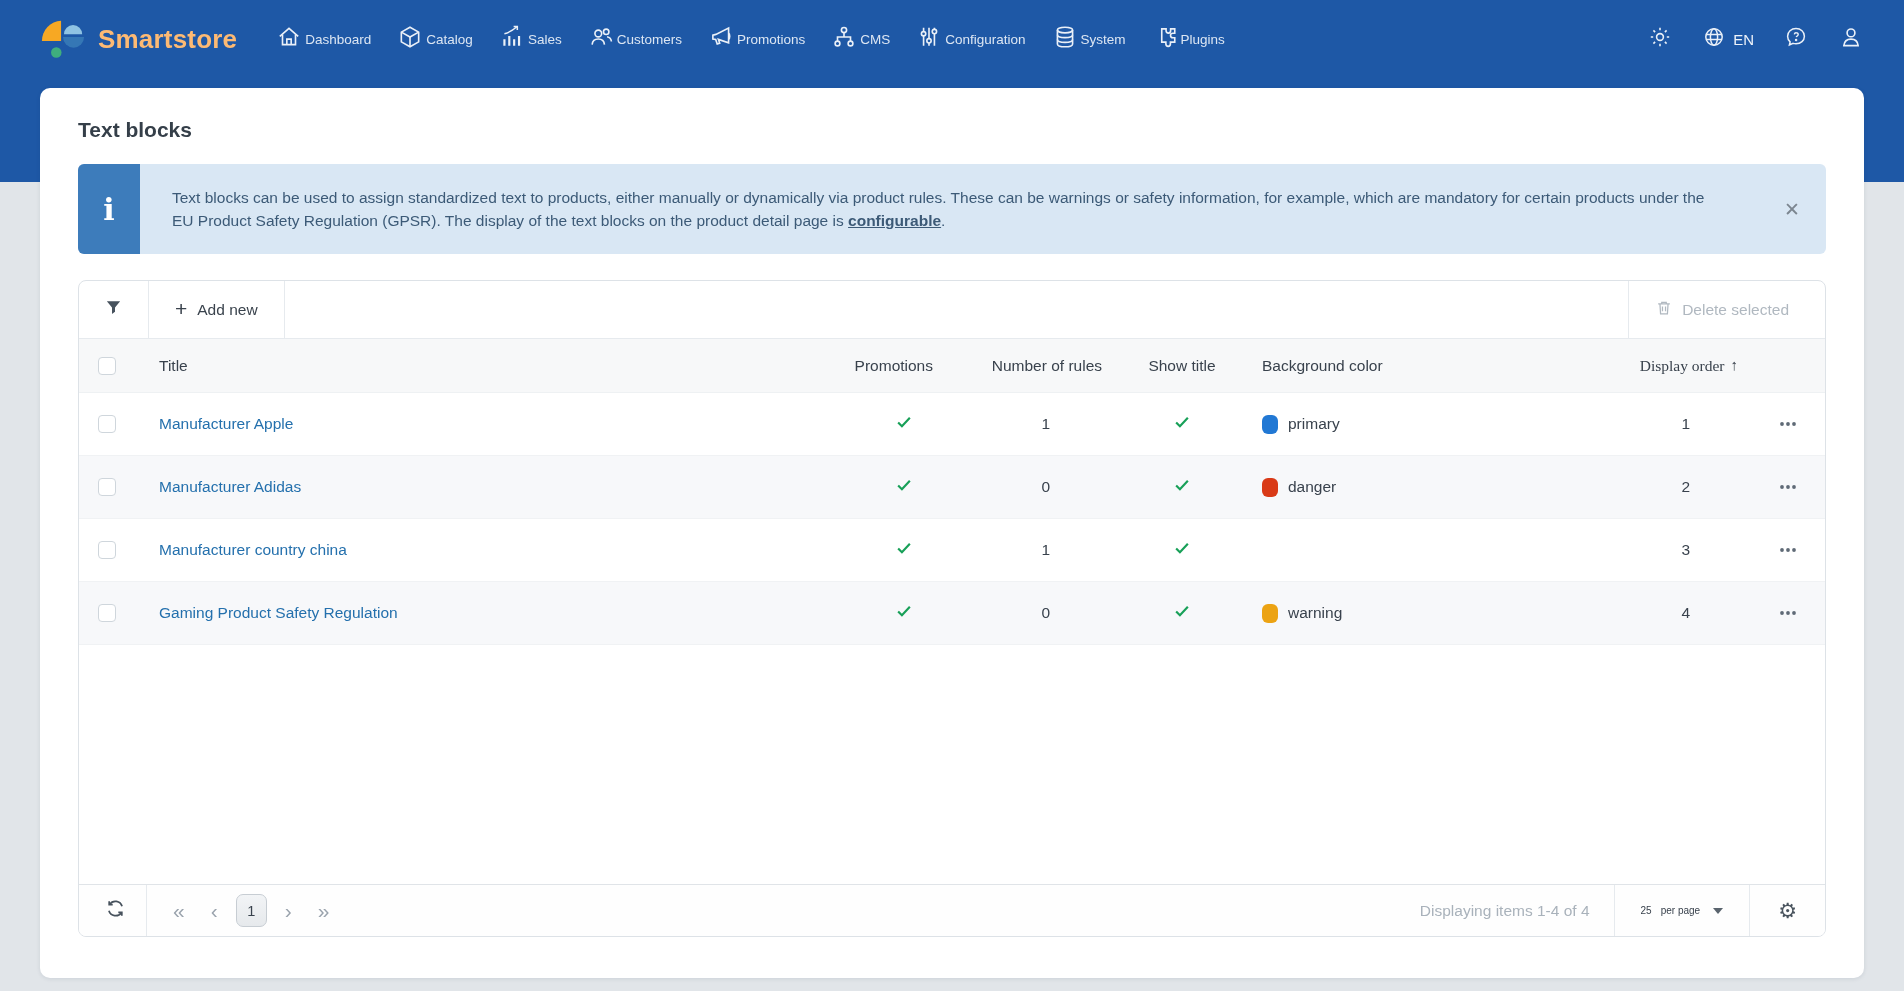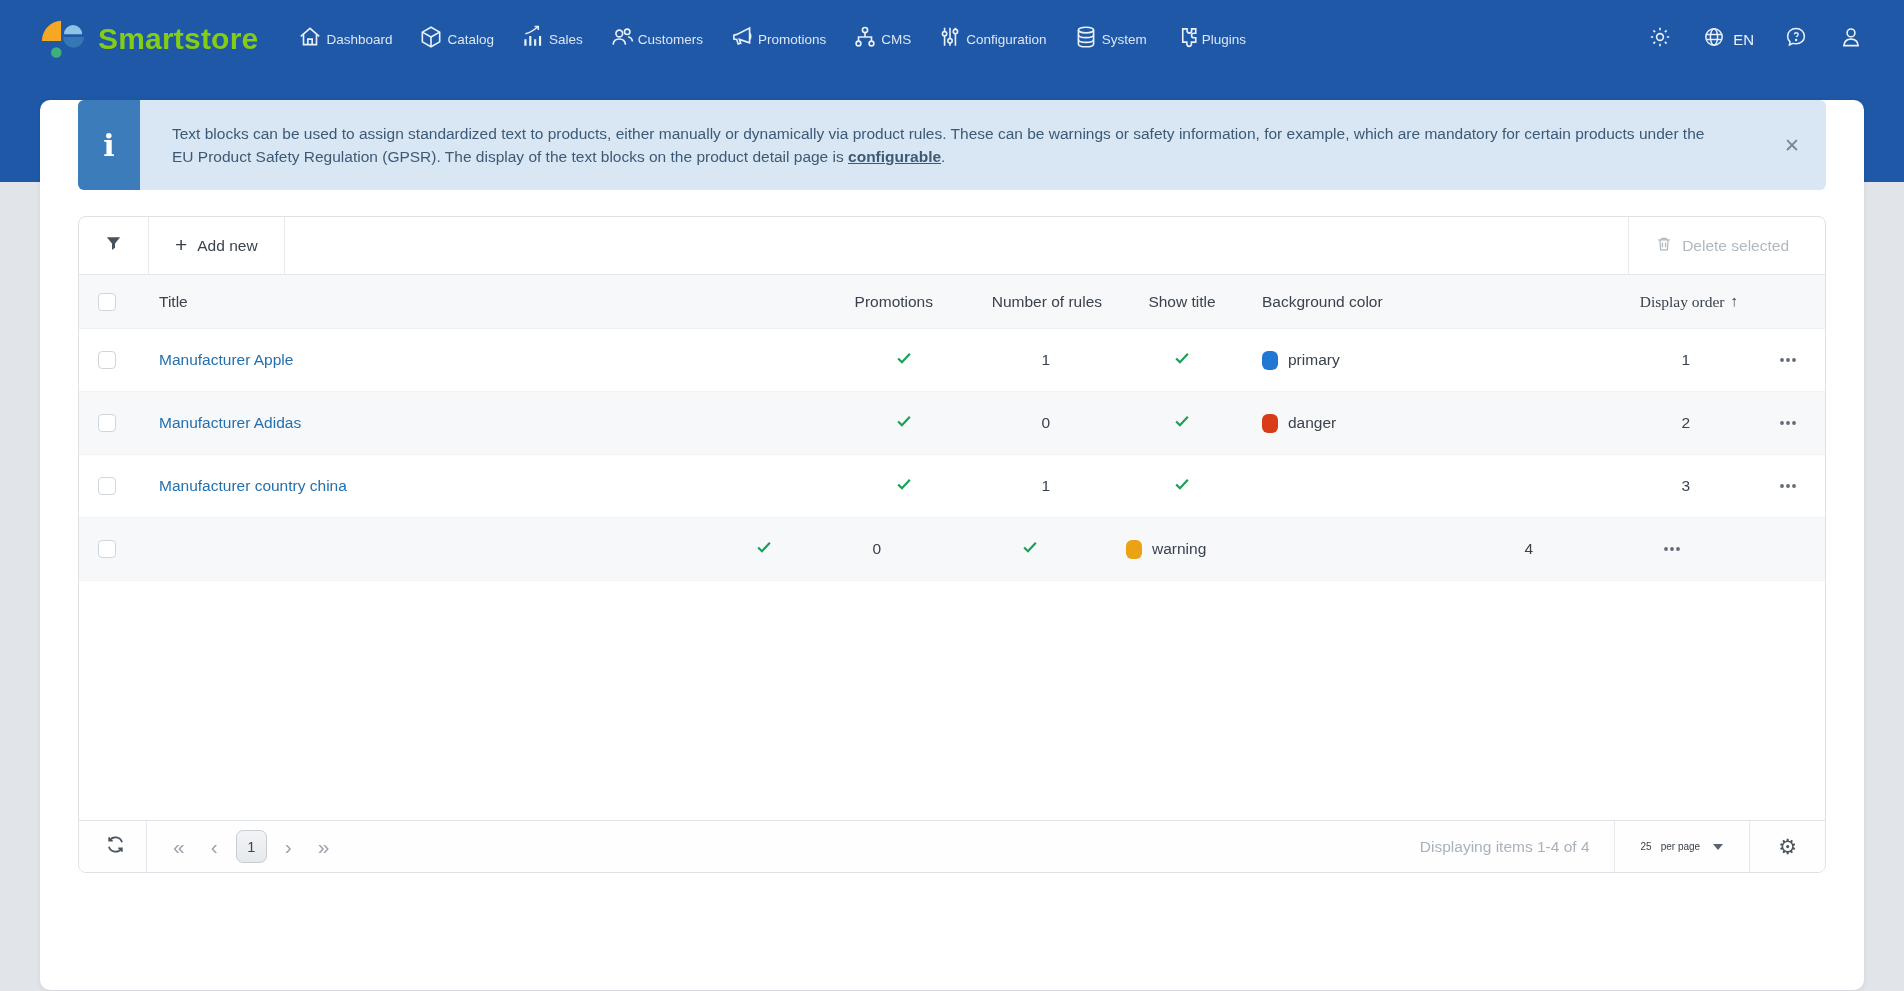--- a/index.html
+++ b/index.html
@@ -3,21 +3,21 @@
 <meta charset="utf-8">
 <style>
   * { box-sizing: border-box; margin: 0; padding: 0; }
   html,body { width:1904px; height:991px; overflow:hidden; }
   body { font-family: "Liberation Sans", "DejaVu Sans", sans-serif; background:#e1e5e9; color:#39424d; }
 
   
   .bluebar { height:182px; background:#1e58a6; }
   .topbar { height:78px; display:flex; align-items:center; padding:0 40px; }
   .brand { display:flex; align-items:center; gap:12px; cursor:pointer; }
-  .brand-name { color:#84cc16; font-size:30px; font-weight:600; letter-spacing:.2px; }
+  .brand-name { color:#fdba74; font-size:26px; font-weight:600; letter-spacing:.2px; }
   .logo-mark svg { display:block; }
   .mainnav { display:flex; align-items:flex-start; margin-left:26px; }
   .nav-item { display:flex; flex-direction:row; align-items:center; gap:3px; padding:6px 13px; cursor:pointer; }
   .nav-item svg { stroke:#eaf0f8; }
   .nav-label { color:#dce6f3; font-size:13.5px; }
   .top-actions { margin-left:auto; display:flex; align-items:center; gap:30px;text-align:right; }
   .top-action { display:flex; align-items:center; gap:7px; cursor:pointer; }
   .top-action svg { stroke:#eaf0f8; }
   .lang-label { color:#eef3fa; font-size:15px; }
 
@@ -207,20 +207,21 @@
         <span><svg width="26" height="26" viewBox="0 0 24 24" fill="none" stroke-width="1.5">
               <circle cx="12" cy="8.2" r="3.6"></circle>
               <path d="M5.4 20c.4-3.9 3-6 6.6-6s6.2 2.1 6.6 6z"></path>
             </svg></span>
       </div>
     </div>
   </div>
 </div>
 
 <div class="card">
+  <h1 class="page-title">Text blocks</h1>
 
   <div class="banner">
     <div class="banner-icon">i</div>
     <div class="banner-body">
       <p class="banner-text"><span>Text blocks can be used to assign standardized text to products, either manually or dynamically via product rules. These can be warnings or safety information, for example, which are mandatory for certain products under the EU Product Safety Regulation (GPSR). The display of the text blocks on the product detail page is </span><a>configurable</a><span>.</span></p>
     </div>
     <span class="banner-close">✕</span>
   </div>
 
   <div class="grid">
@@ -339,20 +340,21 @@
               <circle cx="15" cy="3" r="1.9" fill="#5f6a76"></circle>
             </svg>
           </span>
         </div>
     </div>
 
     <div class="trow">
       <div class="cell c-check">
           <span class="checkbox"></span>
         </div>
+      <div class="cell c-title"><a class="rowlink">Gaming Product Safety Regulation</a></div>
       <div class="cell c-pub"><span><svg width="18" height="18" viewBox="0 0 20 20" fill="none" stroke="#18a058" stroke-width="2.4">
               <path d="M3.5 10.5l4.2 4.2L16.5 5.2"></path>
             </svg></span></div>
       <div class="cell c-rules">0</div>
       <div class="cell c-show"><span><svg width="18" height="18" viewBox="0 0 20 20" fill="none" stroke="#18a058" stroke-width="2.4">
               <path d="M3.5 10.5l4.2 4.2L16.5 5.2"></path>
             </svg></span></div>
       <div class="cell c-bg">
           <span class="swatch" style="background: rgb(236, 163, 19);"></span>
           <span class="swatch-label">warning</span>

